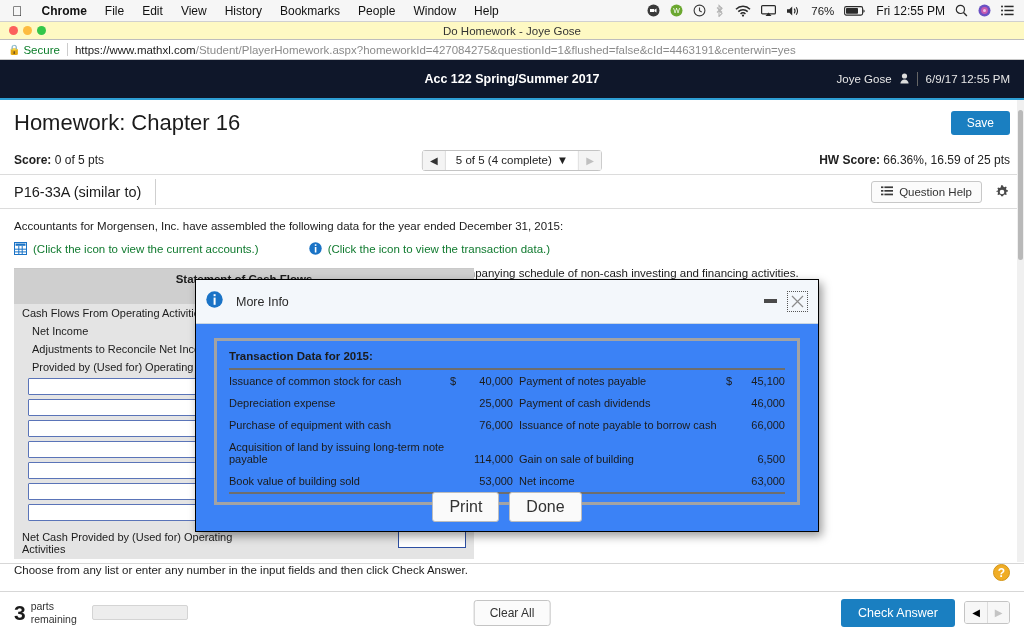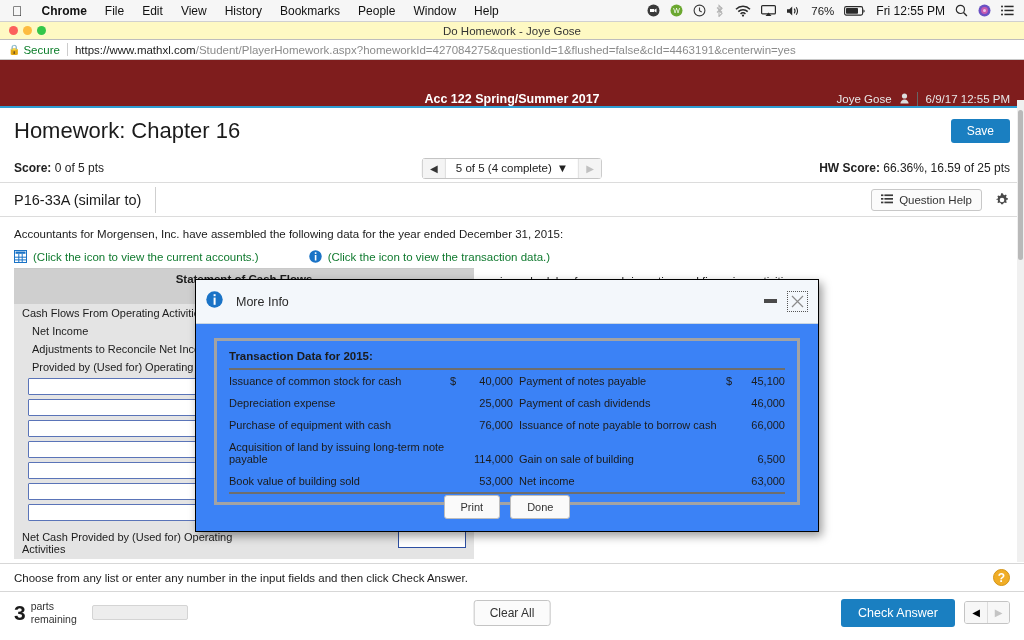--- a/index.html
+++ b/index.html
@@ -46,22 +46,22 @@
     display: flex; align-items: center; font-size: 11.5px; padding-left: 8px;
   }
   .lock { color: #0a7d28; font-size: 10px; margin-right: 3px; }
   .secure { color: #0a7d28; margin-right: 7px; }
   .divider-v { width: 1px; height: 13px; background: #ccc; margin-right: 7px; }
   .url-dark { color: #202020; }
   .url-grey { color: #8a8a8a; }
 
   
   .mxl-header {
-    height: 46px; background: #7f1d1d; color: #fff;
-    display: flex; align-items: flex-end; position: relative;
+    height: 38px; background: #0f172a; color: #fff;
+    display: flex; align-items: center; position: relative;
     font-size: 12px;
   }
   .mxl-course {
     position: absolute; left: 0; right: 0; text-align: center;
     font-weight: bold; font-size: 12.5px;
   }
   .mxl-right {
     margin-left: auto; display: flex; align-items: center;
     gap: 8px; padding-right: 14px; font-size: 11.5px; color: #e8e8e8;
   }
@@ -181,28 +181,28 @@
   .c-lbl2 { padding-left: 6px !important; }
   .c-dollar2 { width: 16px; text-align: right; padding-right: 5px !important; }
   .c-amt2 { width: 48px; text-align: right; }
   tr.last td { border-bottom: 2px solid #6e6e6e; }
   .modal-foot {
     position: absolute; bottom: 0; left: 0; right: 0; height: 48px;
     display: flex; align-items: center; justify-content: center; gap: 10px;
   }
   .mbtn {
     border: 1px solid #bdbdbd; background: #fafafa; border-radius: 3px;
-    font-size: 11px; padding: 5px 16px; color: #333; cursor: pointer;
+    font-size: 16px; padding: 5px 16px; color: #333; cursor: pointer;
   }
 
   
   .hint-bar {
     position: absolute; left: 0; right: 0; top: 563px; height: 28px;
     border-top: 1px solid #d7d7d7; background: #fff;
-    display: flex; align-items: center; padding: 0 14px; font-size: 11.5px; color: #1b1b1b;
+    display: flex; padding: 0 14px; font-size: 11.5px; color: #1b1b1b;
   }
   .help-circle {
     margin-left: auto; width: 17px; height: 17px; border-radius: 50%;
     background: #f0ad26; color: #fff; font-size: 12px; font-weight: bold;
     display: flex; align-items: center; justify-content: center; cursor: pointer;
     border: 1px solid #d39517;
   }
   .action-bar {
     position: absolute; left: 0; right: 0; top: 591px; height: 42px;
     border-top: 1px solid #d7d7d7; background: #fff;

